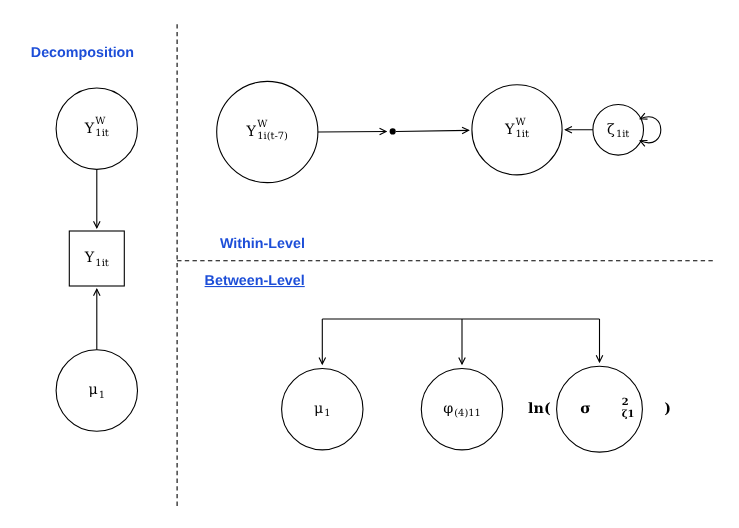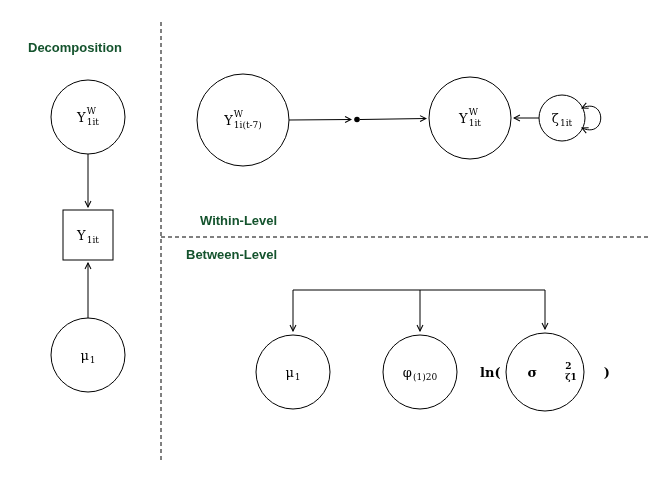--- a/index.html
+++ b/index.html
@@ -10,21 +10,21 @@
     position: relative;
     overflow: hidden;
     font-family: "DejaVu Serif", "Liberation Serif", serif;
   }
   svg.diagram-canvas { position: absolute; left: 0; top: 0; }
   .heading {
     position: absolute;
     font-family: "Liberation Sans", "DejaVu Sans", sans-serif;
     font-weight: bold;
     font-size: 13px;
-    color: #14532d;
+    color: #1d4ed8;
     white-space: nowrap;
   }
   .node-label {
     position: absolute;
     transform: translate(-50%, -50%);
     font-size: 13px;
     color: #000;
     white-space: nowrap;
     display: inline-flex;
     align-items: center;
@@ -78,21 +78,21 @@
   <line x1="293" y1="290" x2="293" y2="331" stroke="#000" stroke-width="1" marker-end="url(#arrow)"></line>
   <line x1="420" y1="290" x2="420" y2="331" stroke="#000" stroke-width="1" marker-end="url(#arrow)"></line>
   <line x1="545" y1="290" x2="545" y2="329" stroke="#000" stroke-width="1" marker-end="url(#arrow)"></line>
   <circle cx="293" cy="372" r="37" fill="none" stroke="#000" stroke-width="1"></circle>
   <circle cx="420" cy="372" r="37" fill="none" stroke="#000" stroke-width="1"></circle>
   <circle cx="545" cy="372" r="39" fill="none" stroke="#000" stroke-width="1"></circle>
 </svg>
 
 <div class="heading" style="left:28px; top:40px;">Decomposition</div>
 <div class="heading" style="left:200px; top:213px;">Within-Level</div>
-<div class="heading" style="left:186px; top:247px;">Between-Level</div>
+<div class="heading" style="left:186px; top:247px;text-decoration:underline;">Between-Level</div>
 
 <div class="node-label" style="left:88px; top:117px;">
   <span>Y</span>
   <span class="stack">
     <span>W</span>
     <span>1it</span>
   </span>
 </div>
 
 <div class="node-label" style="left:88px; top:235px;">
@@ -126,21 +126,21 @@
   <span class="subscript">1it</span>
 </div>
 
 <div class="node-label" style="left:293px; top:372px;">
   <span>μ</span>
   <span class="subscript">1</span>
 </div>
 
 <div class="node-label" style="left:420px; top:372px;">
   <span>φ</span>
-  <span class="subscript">(1)20</span>
+  <span class="subscript">(4)11</span>
 </div>
 
 <div class="node-label bold" style="left:545px; top:372px;gap:27px;">
   <span>ln(</span>
     <span>σ</span>
   <span class="stack">
     <span>2</span>
     <span>ζ1</span>
   </span>
     <span>)</span>

